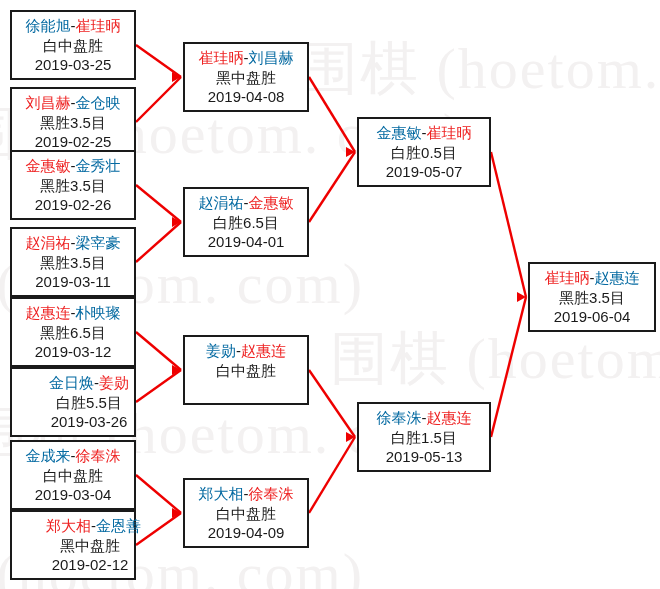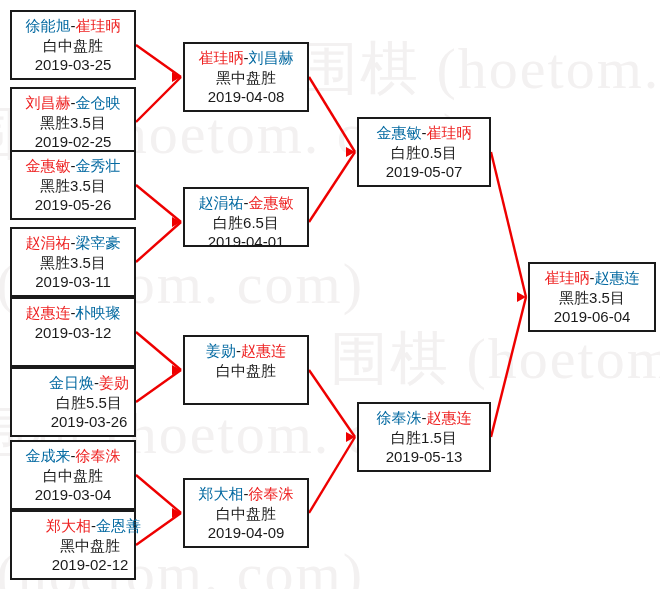--- a/index.html
+++ b/index.html
@@ -110,29 +110,30 @@
         <div class="mb-date">2019-03-25</div>
       </div>
       <div class="match-box" style="left: 10px; top: 87px; width: 126px; height: 70px;">
         <div class="mb-players"><span class="p-winner">刘昌赫</span><span class="p-dash">-</span><span class="p-loser">金仓映</span></div>
         <div class="mb-result">黑胜3.5目</div>
         <div class="mb-date">2019-02-25</div>
       </div>
       <div class="match-box" style="left: 10px; top: 150px; width: 126px; height: 70px;">
         <div class="mb-players"><span class="p-winner">金惠敏</span><span class="p-dash">-</span><span class="p-loser">金秀壮</span></div>
         <div class="mb-result">黑胜3.5目</div>
-        <div class="mb-date">2019-05-26</div>
+        <div class="mb-date">2019-02-26</div>
       </div>
       <div class="match-box" style="left: 10px; top: 227px; width: 126px; height: 70px;">
         <div class="mb-players"><span class="p-winner">赵涓祐</span><span class="p-dash">-</span><span class="p-loser">梁宰豪</span></div>
         <div class="mb-result">黑胜3.5目</div>
         <div class="mb-date">2019-03-11</div>
       </div>
       <div class="match-box" style="left: 10px; top: 297px; width: 126px; height: 70px;">
         <div class="mb-players"><span class="p-winner">赵惠连</span><span class="p-dash">-</span><span class="p-loser">朴映璨</span></div>
+        <div class="mb-result">黑胜6.5目</div>
         <div class="mb-date">2019-03-12</div>
       </div>
       <div class="match-box" style="left: 10px; top: 367px; width: 126px; height: 70px; padding-left: 32px;">
         <div class="mb-players"><span class="p-loser">金日焕</span><span class="p-dash">-</span><span class="p-winner">姜勋</span></div>
         <div class="mb-result">白胜5.5目</div>
         <div class="mb-date">2019-03-26</div>
       </div>
       <div class="match-box" style="left: 10px; top: 440px; width: 126px; height: 70px;">
         <div class="mb-players"><span class="p-loser">金成来</span><span class="p-dash">-</span><span class="p-winner">徐奉洙</span></div>
         <div class="mb-result">白中盘胜</div>
@@ -141,21 +142,21 @@
       <div class="match-box" style="left: 10px; top: 510px; width: 126px; height: 70px; padding-left: 34px;">
         <div class="mb-players"><span class="p-winner">郑大相</span><span class="p-dash">-</span><span class="p-loser">金恩善</span></div>
         <div class="mb-result">黑中盘胜</div>
         <div class="mb-date">2019-02-12</div>
       </div>
       <div class="match-box" style="left: 183px; top: 42px; width: 126px; height: 70px;">
         <div class="mb-players"><span class="p-winner">崔珪昞</span><span class="p-dash">-</span><span class="p-loser">刘昌赫</span></div>
         <div class="mb-result">黑中盘胜</div>
         <div class="mb-date">2019-04-08</div>
       </div>
-      <div class="match-box" style="left: 183px; top: 187px; width: 126px; height: 60px;">
+      <div class="match-box" style="left: 183px; top: 187px; width: 126px; height: 70px;">
         <div class="mb-players"><span class="p-loser">赵涓祐</span><span class="p-dash">-</span><span class="p-winner">金惠敏</span></div>
         <div class="mb-result">白胜6.5目</div>
         <div class="mb-date">2019-04-01</div>
       </div>
       <div class="match-box" style="left: 183px; top: 335px; width: 126px; height: 70px;">
         <div class="mb-players"><span class="p-loser">姜勋</span><span class="p-dash">-</span><span class="p-winner">赵惠连</span></div>
         <div class="mb-result">白中盘胜</div>
       </div>
       <div class="match-box" style="left: 183px; top: 478px; width: 126px; height: 70px;">
         <div class="mb-players"><span class="p-loser">郑大相</span><span class="p-dash">-</span><span class="p-winner">徐奉洙</span></div>

